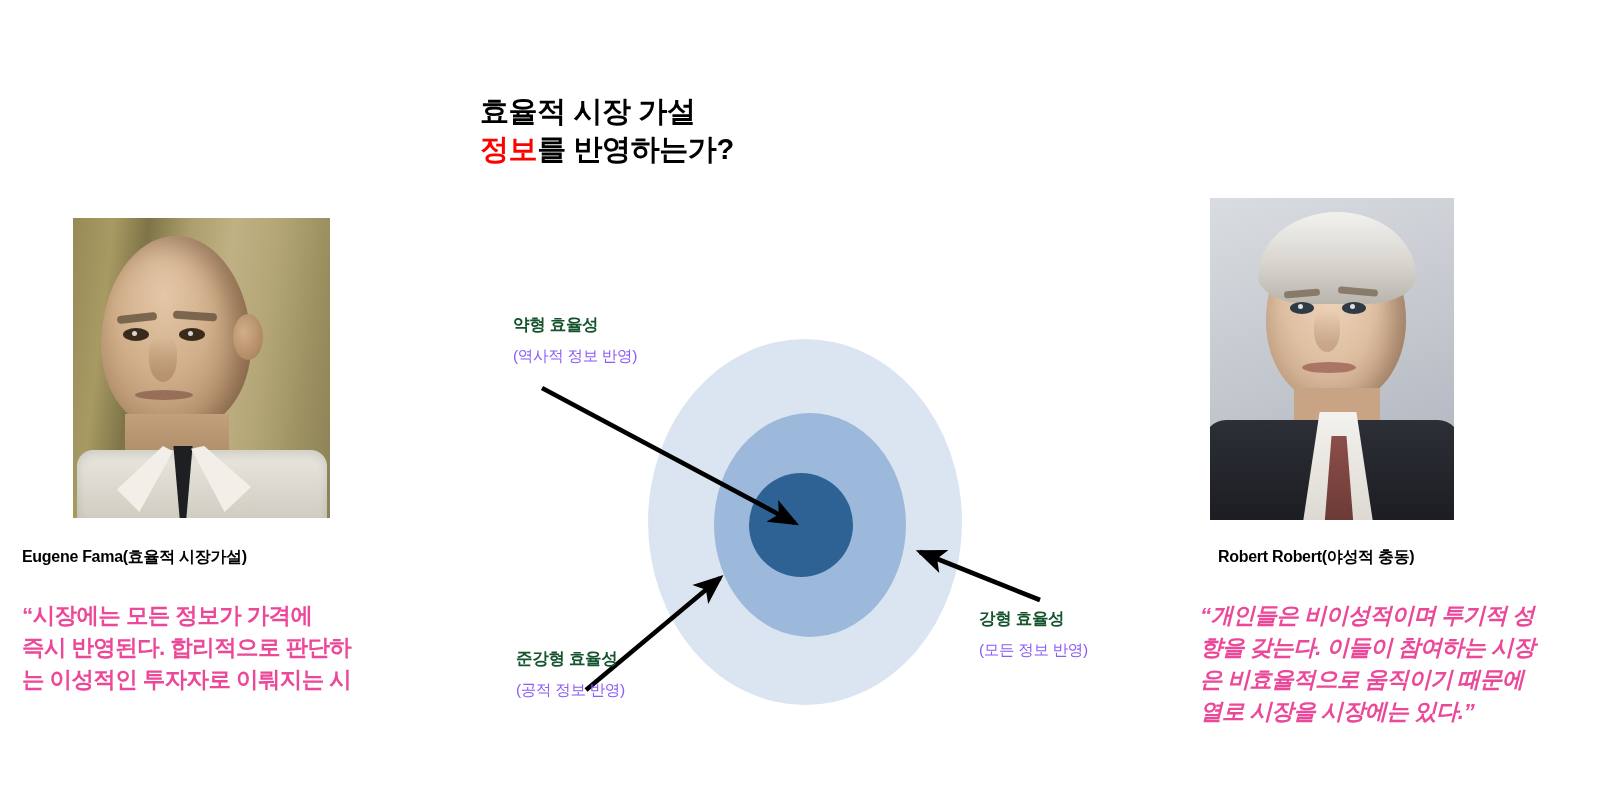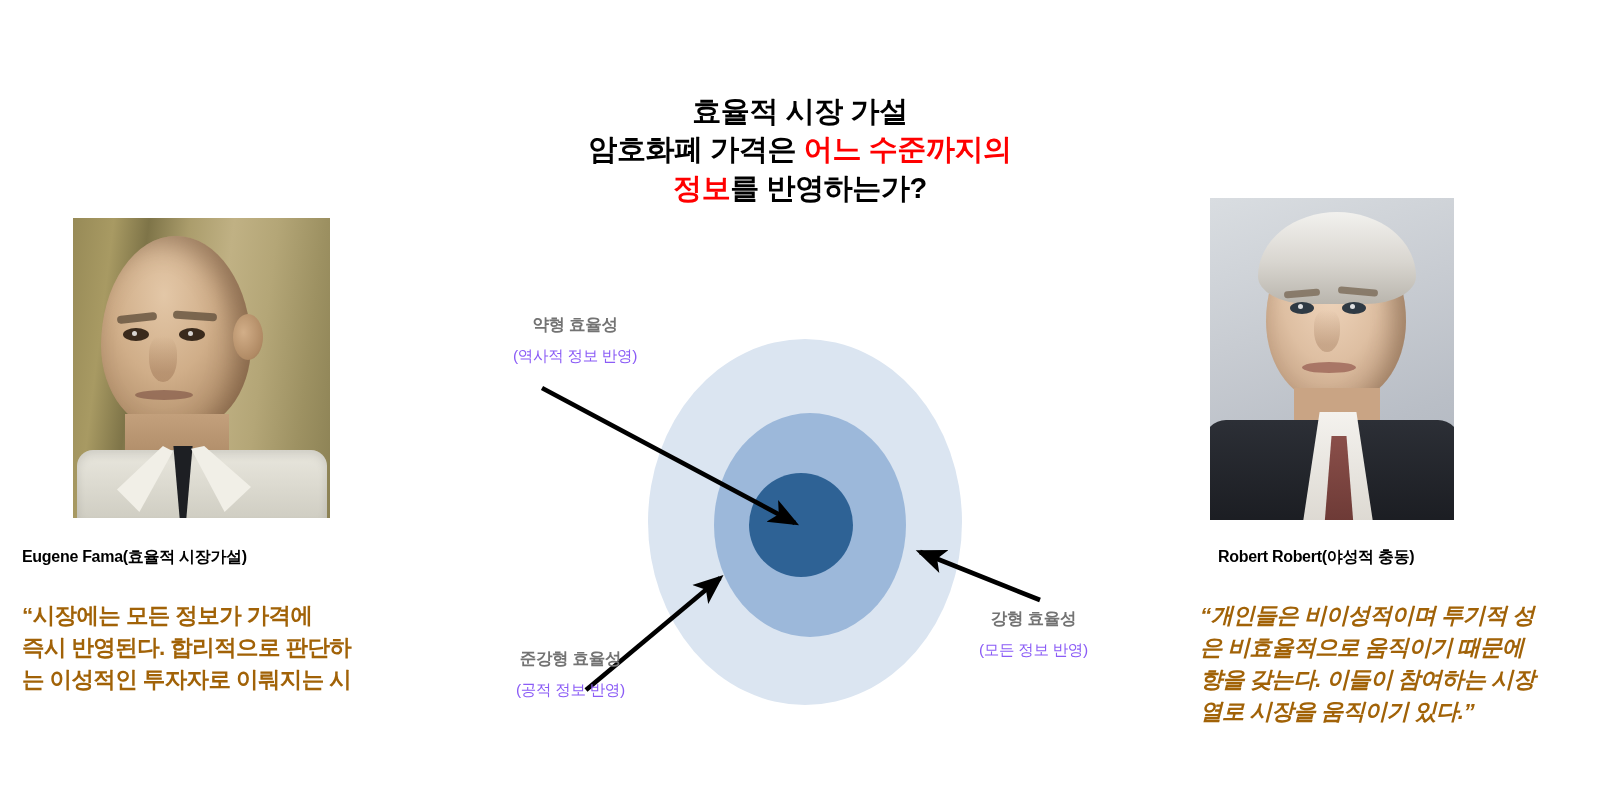--- a/index.html
+++ b/index.html
@@ -15,21 +15,20 @@
     font-family: "Liberation Sans", "DejaVu Sans", sans-serif;
     color: #000000;
   }
 
   
   #title-block {
     position: absolute;
     left: 480px;
     top: 92px;
     width: 640px;
-    text-align: center;
     font-weight: bold;
     font-size: 29px;
     line-height: 1.32;
     letter-spacing: -0.4px;
     color: #000000;
   }
   #title-block .ln { white-space: nowrap; }
   #title-block .hl { color: #ff0000; }
 
   
@@ -189,21 +188,21 @@
   }
   #fama-name { left: 22px; top: 547px; }
   #shiller-name { left: 1218px; top: 547px; }
 
   .quote {
     position: absolute;
     font-weight: bold;
     font-size: 22.5px;
     line-height: 1.42;
     letter-spacing: -0.6px;
-    color: #a16207;
+    color: #ec4899;
   }
   #fama-quote { left: 22px; top: 600px; width: 410px; }
   #shiller-quote { left: 1200px; top: 600px; width: 400px; font-style: italic; }
   .quote .ln { white-space: nowrap; display: block; }
 
   
   #diagram {
     position: absolute;
     left: 470px;
     top: 290px;
@@ -214,40 +213,38 @@
 
   .diag-label {
     position: absolute;
     white-space: nowrap;
   }
   .diag-label .lbl-main {
     display: block;
     font-weight: bold;
     font-size: 16.5px;
     letter-spacing: -0.3px;
-    color: #737373;
-    text-align: center;
+    color: #14532d;
   }
   .diag-label .lbl-sub {
     display: block;
     margin-top: 10px;
     font-size: 15.5px;
     letter-spacing: -0.3px;
     color: #8b5cf6;
   }
   #label-weak { left: 513px; top: 314px; }
   #label-semi { left: 516px; top: 648px; }
   #label-strong { left: 950px; top: 608px; margin-left: 29px; }
 </style>
 </head>
 <body>
 
 <div id="title-block">
   <div class="ln">효율적 시장 가설</div>
-  <div class="ln"><span>암호화폐 가격은 </span><span class="hl">어느 수준까지의</span></div>
   <div class="ln"><span class="hl">정보</span><span>를 반영하는가?</span></div>
 </div>
 
 <div class="portrait" id="fama-photo">
   <div class="bg-panel"></div>
   <div class="head"></div>
   <div class="ear"></div>
   <div class="brow-l"></div>
   <div class="brow-r"></div>
   <div class="eye-l"></div>
@@ -282,23 +279,23 @@
   <div class="neck"></div>
   <div class="suit"></div>
   <div class="shirt"></div>
   <div class="tie"></div>
 </div>
 
 <div class="person-name" id="shiller-name">Robert Robert(야성적 충동)</div>
 
 <div class="quote" id="shiller-quote">
   <span class="ln">“개인들은 비이성적이며 투기적 성</span>
+  <span class="ln">향을 갖는다. 이들이 참여하는 시장</span>
   <span class="ln">은 비효율적으로 움직이기 때문에</span>
-  <span class="ln">향을 갖는다. 이들이 참여하는 시장</span>
-  <span class="ln">열로 시장을 움직이기 있다.”</span>
+  <span class="ln">열로 시장을 시장에는 있다.”</span>
 </div>
 
 <div id="diagram">
   <svg width="700" height="460" viewBox="0 0 700 460" xmlns="http://www.w3.org/2000/svg">
     <defs>
       <marker id="arrowhead" markerWidth="7" markerHeight="7" refX="5.6" refY="3.1" orient="auto">
         <polygon points="0,0.4 6.6,3.1 0,5.8 1.6,3.1" fill="#000000"></polygon>
       </marker>
     </defs>
 

